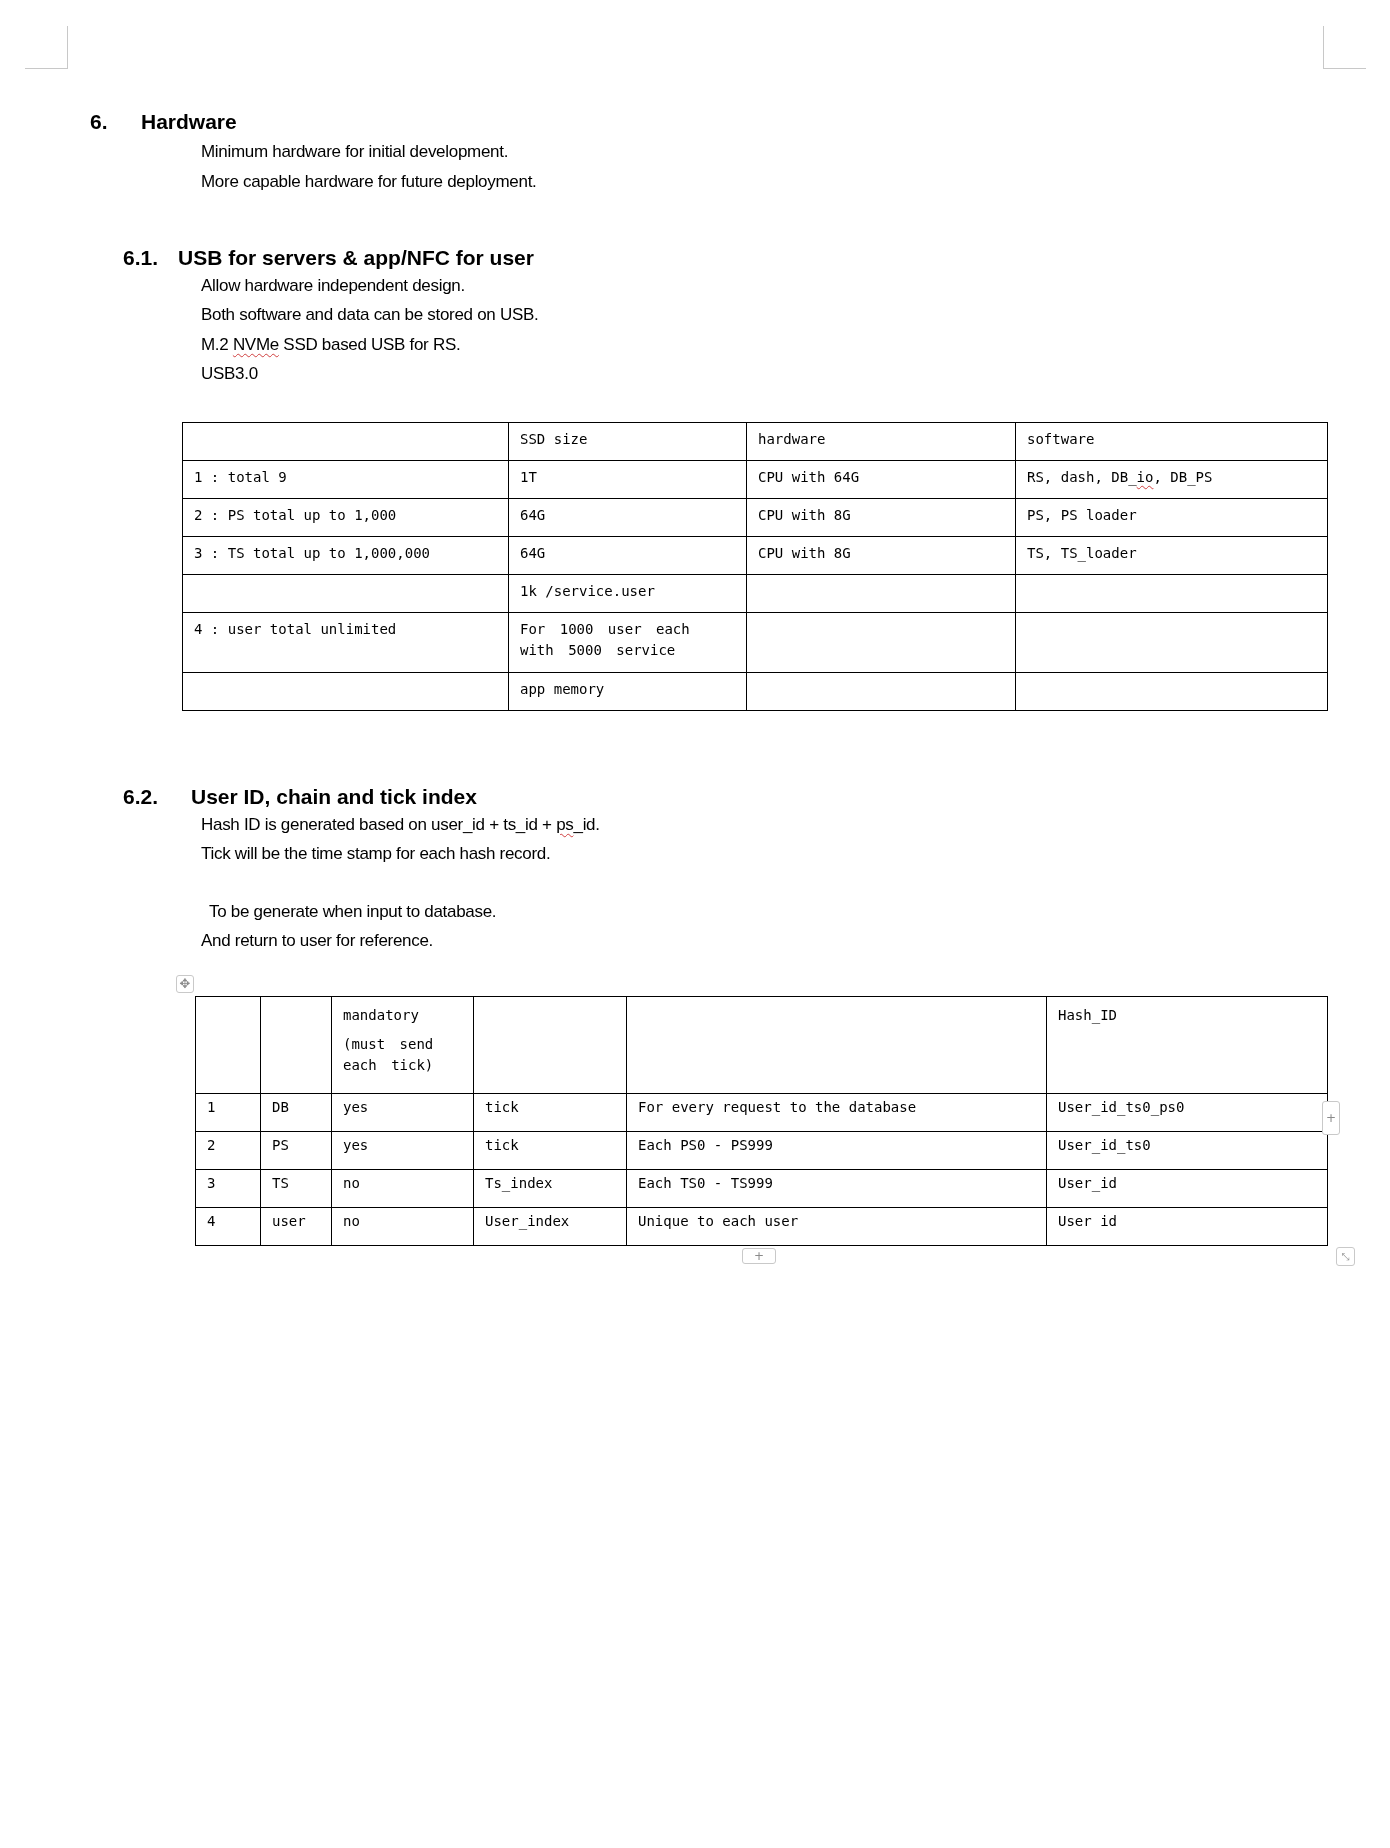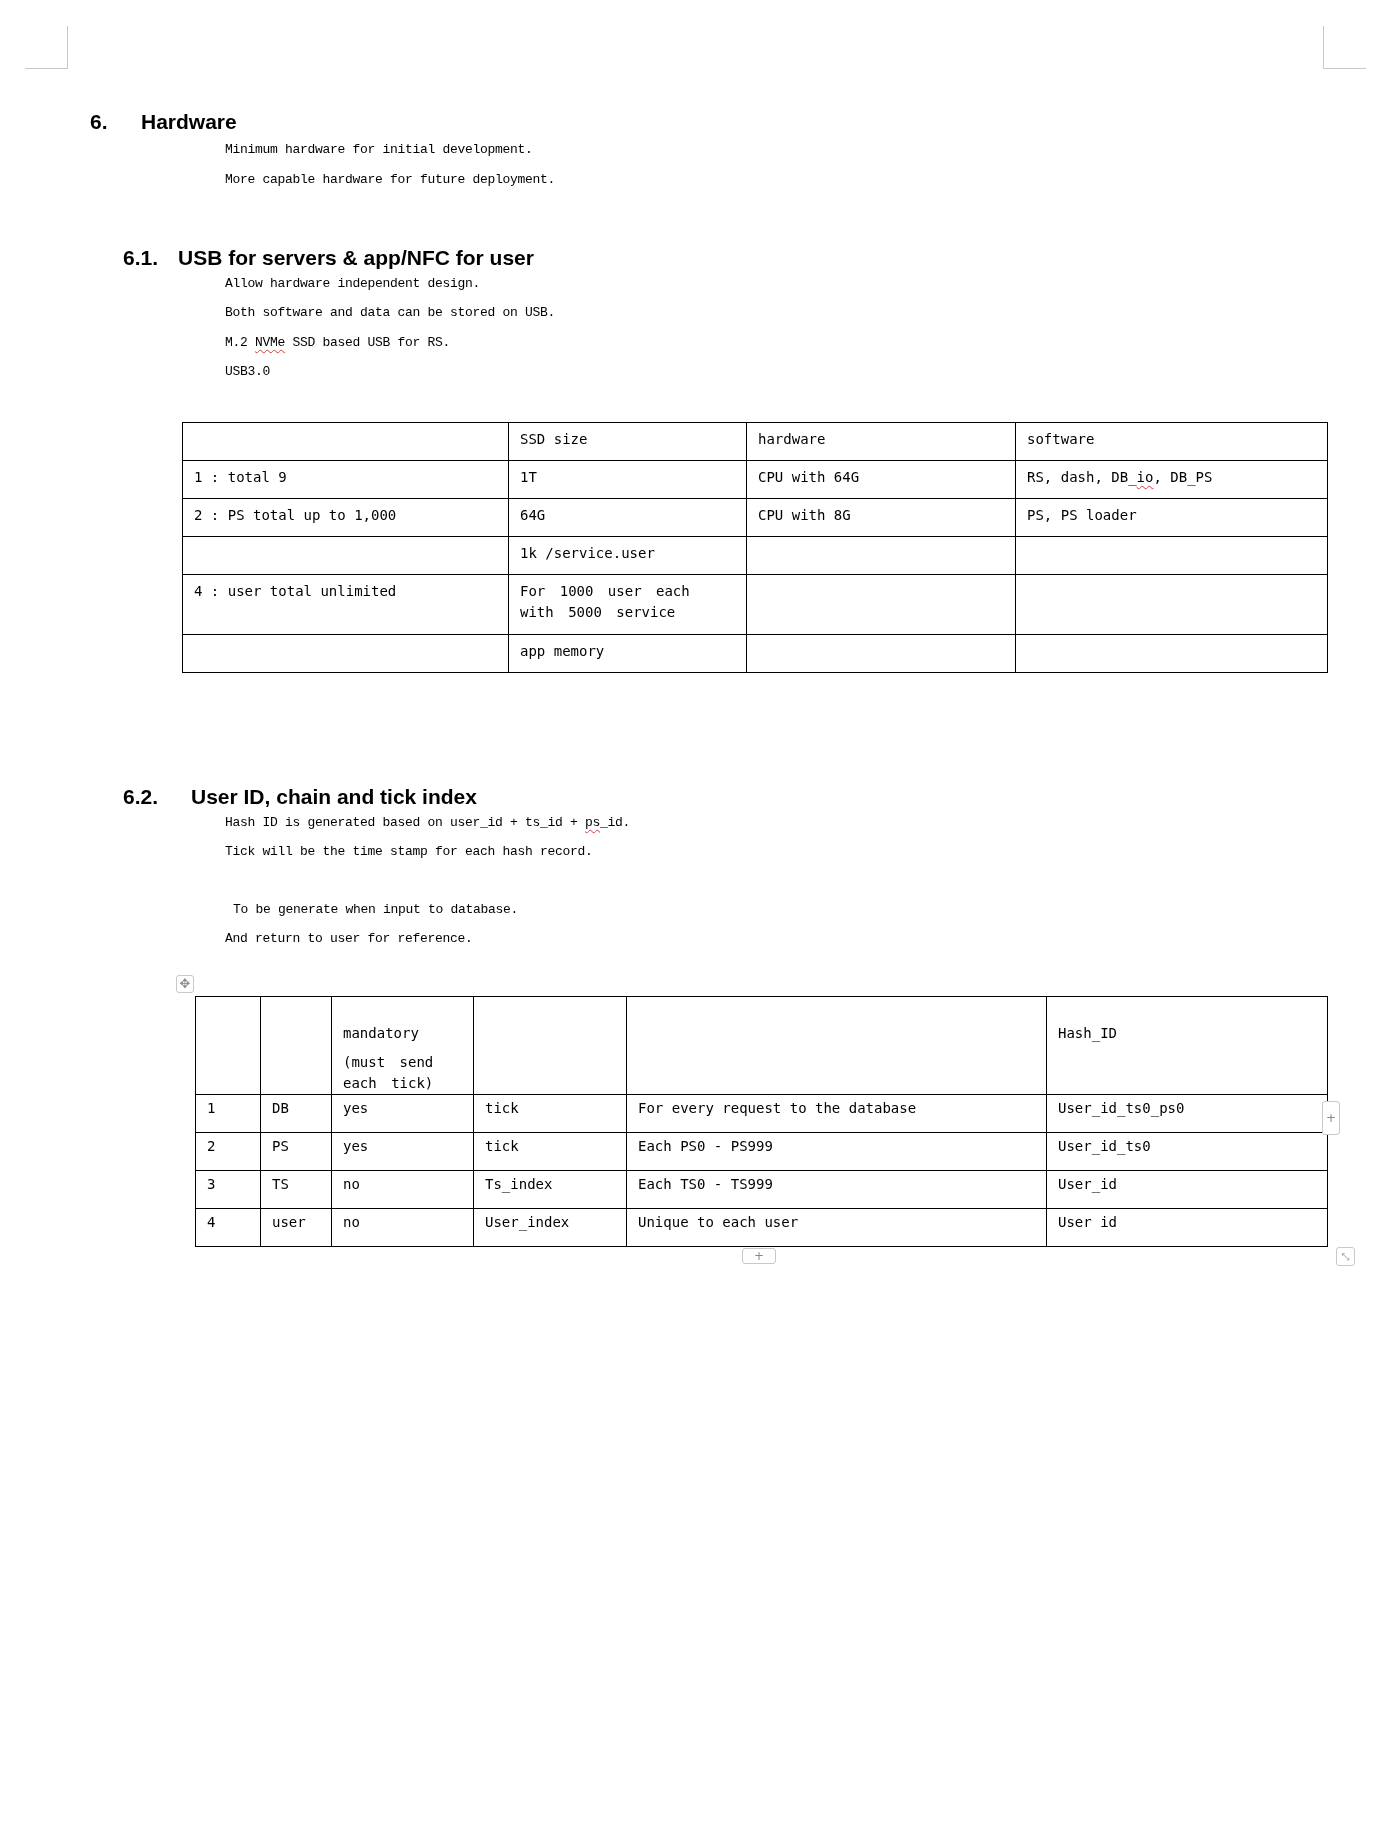--- a/index.html
+++ b/index.html
@@ -5,33 +5,33 @@
     html, body { margin: 0; padding: 0; background: #ffffff; }
     body { width: 1390px; height: 1848px; position: relative; overflow: hidden;
            font-family: "Liberation Sans", sans-serif; color: #000; }
     .corner { position: absolute; width: 42px; height: 42px; border-color: #c8c8c8; border-style: solid; border-width: 0; }
     .corner-tl { left: 25px; top: 26px; border-right-width: 1px; border-bottom-width: 1px; }
     .corner-tr { left: 1323px; top: 26px; border-left-width: 1px; border-bottom-width: 1px; }
 
     .h1 { position: absolute; font-weight: bold; font-size: 21px; }
     .h1 .num { position: absolute; left: 0; }
     .h1 .txt { position: absolute; white-space: nowrap; }
-    .body-line { position: absolute; left: 225px; font-family: Liberation Mono, monospace;
-                 font-size: 13px; white-space: nowrap; letter-spacing: -0.3px; }
+    .body-line { position: absolute; left: 201px; font-family: Liberation Sans, sans-serif;
+                 font-size: 17px; white-space: nowrap; letter-spacing: -0.3px; }
     .squiggle { text-decoration: underline wavy #d04040; text-decoration-thickness: 1px; text-underline-offset: 3px; }
 
     table.grid { position: absolute; border-collapse: collapse; table-layout: fixed;
                  font-family: "DejaVu Sans Mono", monospace; font-size: 14px; }
     table.grid td { border: 1.5px solid #000; vertical-align: top; padding: 6px 11px 0 11px;
                     box-sizing: border-box; overflow: hidden; white-space: nowrap; line-height: 21px; }
     table.grid td.wrap { white-space: normal; word-spacing: 6px; }
     #t1 { left: 182px; top: 422px; width: 1145px; }
     #t2 { left: 195px; top: 996px; width: 1132px; }
     #t2 td { padding-top: 3px; }
-    #t2 td.row-h { padding-top: 26px; }
+    #t2 td.row-h { padding-top: 8px; }
     .p-gap { display: block; margin-top: 8px; }
 
     .ctl { position: absolute; border: 1px solid #c9c9c9; border-radius: 3px; background: #fff;
            color: #8a8a8a; font-family: "DejaVu Sans", sans-serif; font-size: 12px; text-align: center; box-sizing: border-box; }
     .ctl-move { left: 176px; top: 975px; width: 18px; height: 18px; line-height: 16px; font-size: 13px; }
     .ctl-add-row { left: 1322px; top: 1101px; width: 18px; height: 34px; line-height: 32px; }
     .ctl-add-col { left: 742px; top: 1248px; width: 34px; height: 16px; line-height: 14px; }
     .ctl-resize { left: 1336px; top: 1247px; width: 19px; height: 19px; line-height: 17px; font-size: 10px; }
   </style>
 </head>
@@ -76,20 +76,26 @@
     <td>1 : total 9</td>
     <td>1T</td>
     <td>CPU with 64G</td>
     <td><span>RS, dash, DB_</span><span class="squiggle">io</span><span>, DB_PS</span></td>
   </tr>
   <tr style="height:38px">
     <td>2 : PS total up to 1,000</td>
     <td>64G</td>
     <td>CPU with 8G</td>
     <td>PS, PS loader</td>
+  </tr>
+  <tr style="height:38px">
+    <td>3 : TS total up to 1,000,000</td>
+    <td>64G</td>
+    <td>CPU with 8G</td>
+    <td>TS, TS_loader</td>
   </tr>
   <tr style="height:38px">
     <td></td>
     <td>1k /service.user</td>
     <td></td>
     <td></td>
   </tr>
   <tr style="height:60px">
     <td>4 : user total unlimited</td>
     <td class="wrap">For 1000 user each with 5000 service</td>

